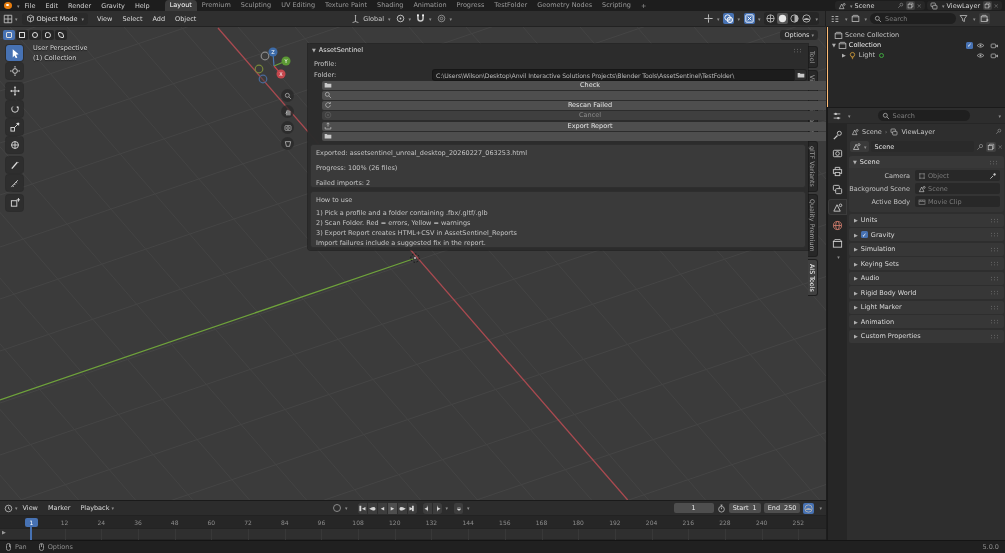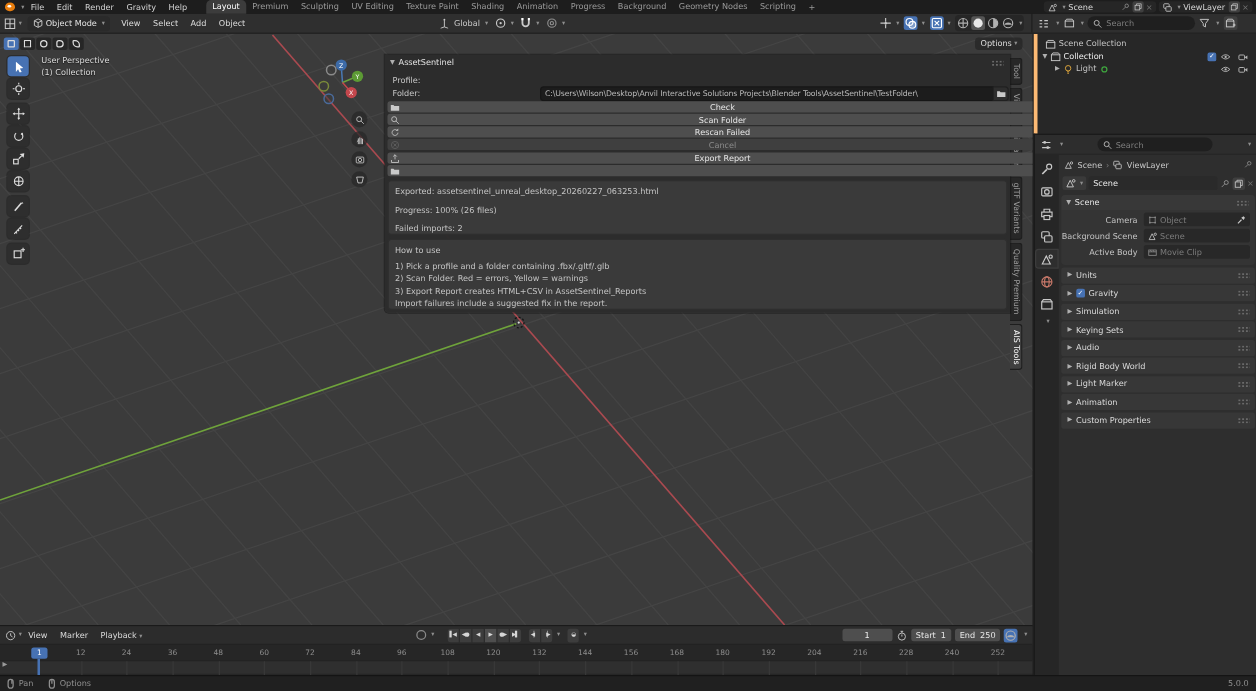--- a/index.html
+++ b/index.html
@@ -56,35 +56,35 @@
   .as-panel{position:absolute;left:308px;top:17px;width:500px;height:206px;background:rgba(43,43,43,.97);z-index:8;border-radius:0 0 0 3px;box-shadow:0 0 0 1px rgba(20,20,20,.5)}
   .as-header{position:absolute;left:4px;top:2px;display:flex;align-items:center;gap:3px;color:#e0e0e0}
   .tri{color:#b0b0b0;font-size:5px}
   .drag-dots{position:absolute;right:5px;width:10px;height:5px;background-image:radial-gradient(#6a6a6a 34%,transparent 35%);background-size:3px 2.6px}
   .as-row{position:absolute;left:0;width:100%;height:10px;display:flex;align-items:center}
   .as-label{position:absolute;left:6px;color:#c6c6c6}
   .as-drop{position:absolute;left:125px;width:373px;height:10px;background:#282828;border-radius:2px;display:flex;align-items:center;padding:0 4px;color:#dcdcdc;box-shadow:0 0 0 1px #202020}
   .as-drop .caret{margin-left:auto}
   .as-field{position:absolute;left:125px;width:361px;height:10px;background:#1c1c1c;border-radius:2px 0 0 2px;display:flex;align-items:center;padding:0 3px;color:#b9b9b9;font-size:6.2px;letter-spacing:-.1px;white-space:nowrap;overflow:hidden;box-shadow:0 0 0 1px #161616}
   .as-folderbtn{position:absolute;left:487px;width:11px;height:10px;background:#2e2e2e;border-radius:0 2px 2px 0;display:flex;align-items:center;justify-content:center;box-shadow:0 0 0 1px #202020}
-  .as-btn{position:absolute;left:2px;width:536px;height:9px;background:#4e4e4e;border-radius:2px;display:flex;align-items:center;color:#e6e6e6}
+  .as-btn{position:absolute;left:14px;width:536px;height:9px;background:#4e4e4e;border-radius:2px;display:flex;color:#e6e6e6}
   .as-btn .icon{width:8px;height:8px;margin-left:2px}
   .as-btn .lbl{position:absolute;left:0;width:100%;text-align:center}
   .as-btn.disabled{background:#3f3f3f;color:#8b8b8b}
   .as-btn.disabled .icon{opacity:.45}
   .as-box{position:absolute;left:2px;width:496px;background:#3a3a3a;border:1px solid #2e2e2e;border-radius:3px;color:#c4c4c4}
   .as-box .line{position:absolute;left:5px;white-space:nowrap}
 
   
   .side-tabs{position:absolute;left:808px;top:19px;display:flex;flex-direction:column;gap:2px;z-index:7}
   .side-tab{writing-mode:vertical-rl;background:#272727;color:#9e9e9e;border:1px solid #1e1e1e;border-left:none;border-radius:0 3px 3px 0;padding:4px 1px;white-space:nowrap;font-size:6.3px}
   .side-tab.active{background:#404040;color:#fff}
 
   
-  .outliner{position:absolute;left:827px;top:27px;width:178px;height:80px;background:#272727;border-left:3px solid #fdba74}
+  .outliner{position:absolute;left:827px;top:27px;width:178px;height:80px;background:#272727;border-left:1px solid #fdba74}
   .ol-row{display:flex;align-items:center;height:10px;position:relative;color:#c4c4c4}
   .ol-row .icon{width:9px;height:9px;margin-right:2px}
   .ol-right{position:absolute;right:4px;display:flex;gap:3px;align-items:center}
   .checkbox{width:7px;height:7px;background:#4772b3;border-radius:1.5px;color:#fff;font-size:5.5px;display:flex;align-items:center;justify-content:center}
   .ring{width:5px;height:5px;border:1px solid #3fa63f;border-radius:50%;margin-left:4px}
 
   .props{position:absolute;left:827px;top:107px;width:178px;height:433px;background:#2e2e2e;border-left:1px solid #1a1a1a;border-top:1px solid #1a1a1a}
   .props-header{height:16px;background:#2d2d2d;display:flex;align-items:center;padding:0 4px;gap:4px;border-bottom:1px solid #262626}
   .props-nav{position:absolute;left:0;top:16px;width:19px;height:417px;background:#262626;display:flex;flex-direction:column;align-items:center;padding-top:4px;gap:4px}
   .pnav{width:17px;height:14px;display:flex;align-items:center;justify-content:center;border-radius:2px 0 0 2px}
@@ -147,21 +147,21 @@
       </div>
     <div class="ws-tabs" id="workspace-tabs">
         <span class="ws-tab active">Layout</span>
         <span class="ws-tab">Premium</span>
         <span class="ws-tab">Sculpting</span>
         <span class="ws-tab">UV Editing</span>
         <span class="ws-tab">Texture Paint</span>
         <span class="ws-tab">Shading</span>
         <span class="ws-tab">Animation</span>
         <span class="ws-tab">Progress</span>
-        <span class="ws-tab">Background</span>
+        <span class="ws-tab">TestFolder</span>
         <span class="ws-tab">Geometry Nodes</span>
         <span class="ws-tab">Scripting</span>
       </div>
     <span class="ws-add">+</span>
     <div class="top-right">
       <div class="tb-widget">
         <span class="icon" style="width:8px;height:8px"><svg viewBox="0 0 12 12">
               <path d="M5.5 3L9 10H2z" fill="none" stroke="#c9c9c9"></path>
               <circle cx="9.3" cy="3.6" r="1.4" fill="none" stroke="#c9c9c9"></circle>
             </svg></span>
@@ -544,21 +544,20 @@
             <span class="icon"><svg viewBox="0 0 12 10">
                 <path d="M1 2h3.2l1 1.2H11v5.6H1z" fill="#c9c9c9"></path>
               </svg></span>
             <span class="lbl">Check</span>
           </div>
           <div class="as-btn" style="top: 47px;">
             <span class="icon"><svg viewBox="0 0 12 12">
                 <circle cx="5" cy="5" r="3" fill="none" stroke="#c9c9c9"></circle>
                 <path d="M7.3 7.3L10.6 10.6" stroke="#c9c9c9" fill="none"></path>
               </svg></span>
-            <span class="lbl">Scan Folder</span>
           </div>
           <div class="as-btn" style="top: 57px;">
             <span class="icon"><svg viewBox="0 0 12 12">
                 <path d="M9.5 6.2a3.5 3.5 0 1 1-1.1-2.7" fill="none" stroke="#c9c9c9"></path>
                 <path d="M9.9 1.2v2.8H7.1z" fill="#c9c9c9"></path>
               </svg></span>
             <span class="lbl">Rescan Failed</span>
           </div>
           <div class="as-btn disabled" style="top: 67px;">
             <span class="icon"><svg viewBox="0 0 12 12">

